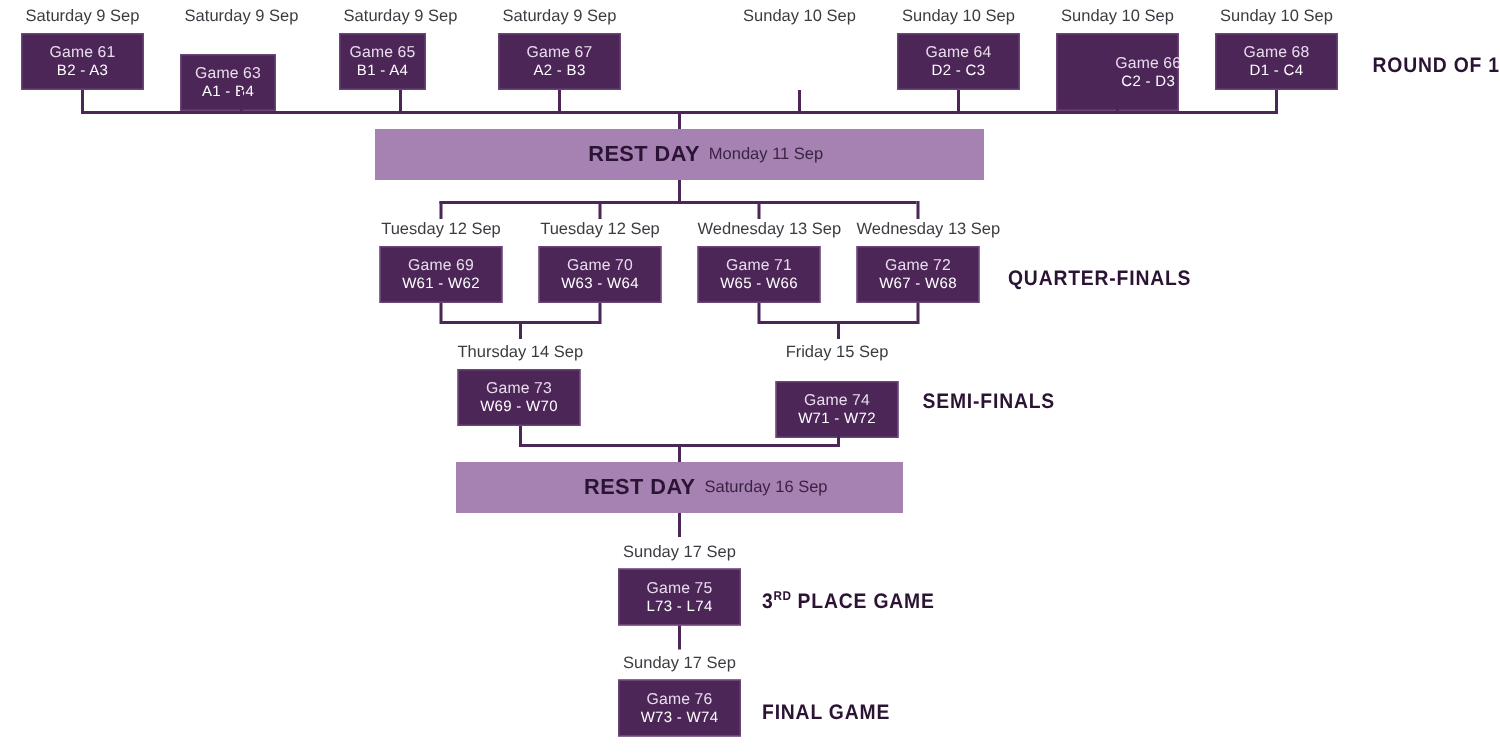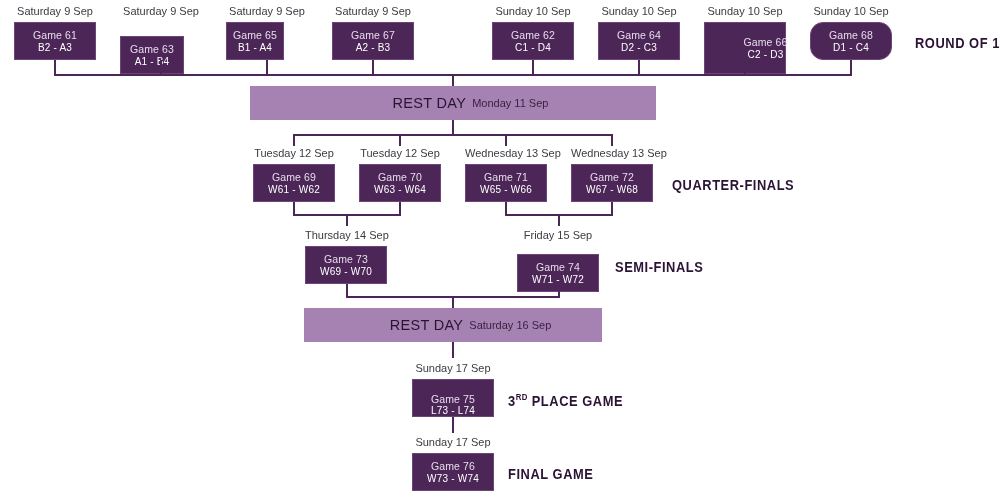--- a/index.html
+++ b/index.html
@@ -57,21 +57,21 @@
     position:absolute;
     background:#a582b1;
     display:flex;
     align-items:center;
     justify-content:center;
     color:#2d1636;
     white-space:nowrap;
     line-height:1;
   }
   .rest-bar .rb-strong{
-    font-weight:400;
+    font-weight:700;
     font-size:14.5px;
     letter-spacing:.3px;
     color:#2b1334;
     padding-left:35px;
   }
   .rest-bar .rb-date{
     font-weight:400;
     font-size:11px;
     margin-left:6px;
     color:#3a2242;
@@ -123,33 +123,29 @@
     <div class="gb-teams">A1 - B4</div>
   </div>
   <div class="game-box" style="left:226px;top:22px;width:58px;height:38px;">
     <div class="gb-num">Game 65</div>
     <div class="gb-teams">B1 - A4</div>
   </div>
   <div class="game-box" style="left:332px;top:22px;width:82px;height:38px;">
     <div class="gb-num">Game 67</div>
     <div class="gb-teams">A2 - B3</div>
   </div>
-  <div class="game-box" style="left:492px;top:22px;width:82px;height:38px;">
-    <div class="gb-num">Game 62</div>
-    <div class="gb-teams">C1 - D4</div>
-  </div>
   <div class="game-box" style="left:598px;top:22px;width:82px;height:38px;">
     <div class="gb-num">Game 64</div>
     <div class="gb-teams">D2 - C3</div>
   </div>
   <div class="game-box" style="left:704px;top:22px;width:82px;height:52px;padding-left:41px;">
     <div class="gb-num">Game 66</div>
     <div class="gb-teams">C2 - D3</div>
   </div>
-  <div class="game-box" style="left:810px;top:22px;width:82px;height:38px;border-radius:13px;">
+  <div class="game-box" style="left:810px;top:22px;width:82px;height:38px;">
     <div class="gb-num">Game 68</div>
     <div class="gb-teams">D1 - C4</div>
   </div>
 
   <div class="round-label" style="left:915px;top:36px;">ROUND OF 16</div>
 
   <div class="ln-v" style="left:54px;top:60px;height:14px;"></div>
   <div class="ln-v" style="left:160px;top:60px;height:14px;"></div>
   <div class="ln-v" style="left:266px;top:60px;height:14px;"></div>
   <div class="ln-v" style="left:372px;top:60px;height:14px;"></div>
@@ -226,21 +222,21 @@
   <div class="ln-v" style="left:452px;top:296px;height:12px;"></div>
 
   <div class="rest-bar" style="left:304px;top:308px;width:298px;height:34px;">
     <span class="rb-strong">REST DAY</span>
     <span class="rb-date">Saturday 16 Sep</span>
   </div>
 
   <div class="ln-v" style="left:452px;top:342px;height:16px;"></div>
 
   <div class="date-cap" style="left:412px;top:363px;width:82px;">Sunday 17 Sep</div>
-  <div class="game-box" style="left:412px;top:379px;width:82px;height:38px;justify-content:flex-end;">
+  <div class="game-box" style="left:412px;top:379px;width:82px;height:38px;">
     <div class="gb-num">Game 75</div>
     <div class="gb-teams">L73 - L74</div>
   </div>
   <div class="round-label" style="left:508px;top:393px;">
     <span>3</span><sup>RD</sup><span> PLACE GAME</span>
   </div>
 
   <div class="ln-v" style="left:452px;top:417px;height:16px;"></div>
 
   <div class="date-cap" style="left:412px;top:437px;width:82px;">Sunday 17 Sep</div>

